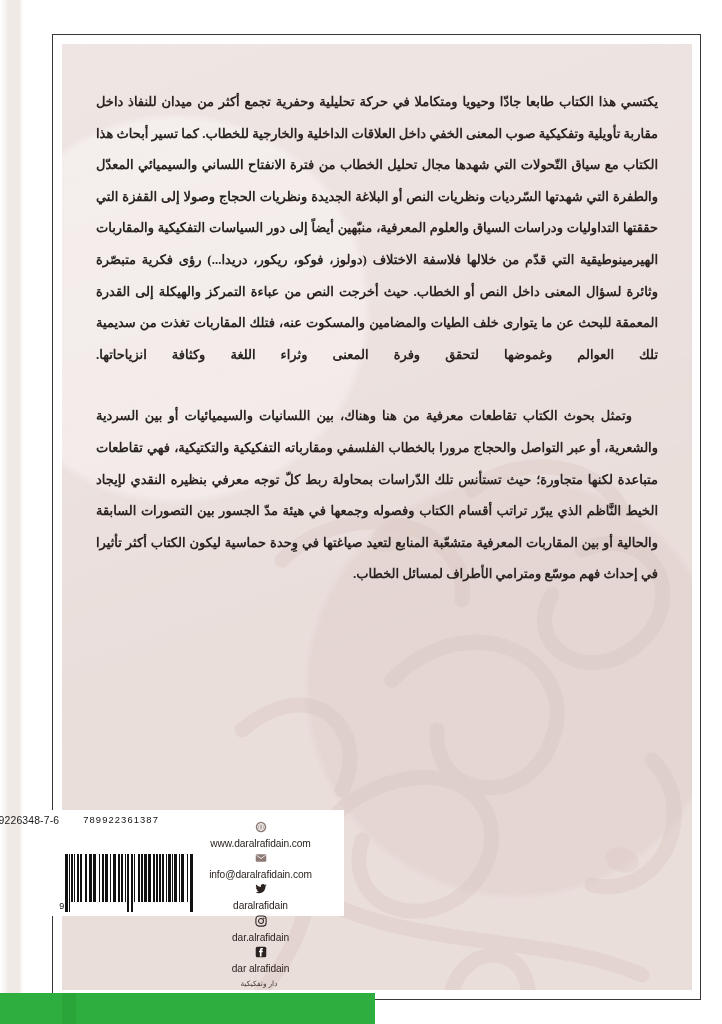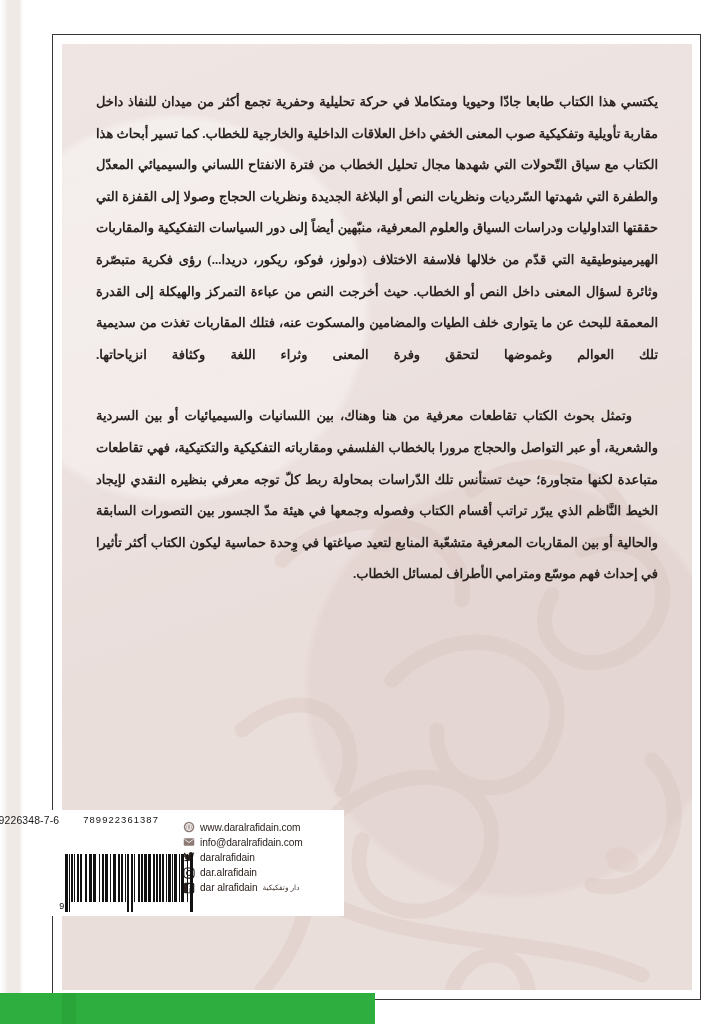--- a/index.html
+++ b/index.html
@@ -184,20 +184,21 @@
     box-sizing: border-box;
     display: flex;
     flex-direction: column;
     gap: 3.2px;
   }
   .contact-row {
     display: flex;
     align-items: center;
     gap: 5px;
     white-space: nowrap;
+    flex-direction: column;
   }
   .c-icon {
     width: 12px;
     height: 12px;
     flex: 0 0 12px;
     display: inline-flex;
     align-items: center;
     justify-content: center;
   }
   .c-icon svg { width: 12px; height: 12px; display: block; }

